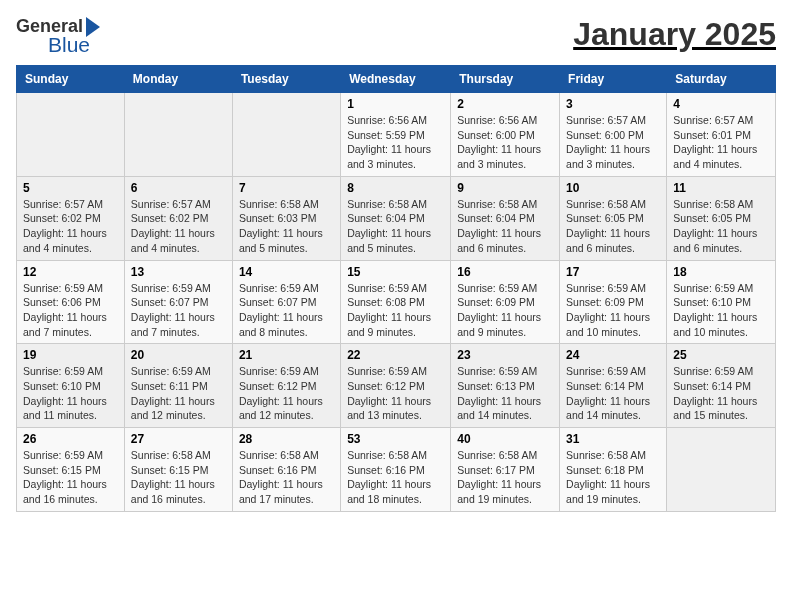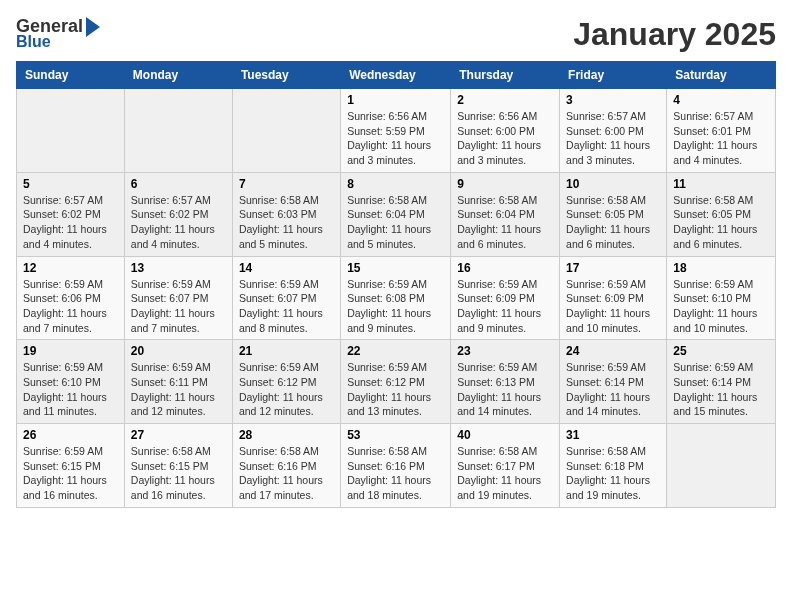--- a/index.html
+++ b/index.html
@@ -17,20 +17,21 @@
       margin-bottom: 4px;
     }
     .logo {
       display: flex;
       flex-direction: column;
       align-items: flex-start;
       text-align: center;
     }
     .title-section {
       text-align: right;
+      text-decoration: underline;
     }
     .main-title {
       font-size: 32px;
       font-weight: bold;
       color: #333;
     }
     .subtitle {
       font-size: 15px;
       color: #333;
       margin-top: 2px;
@@ -80,21 +81,21 @@
   </style>
 </head>
 <body>
 
 <div class="header">
   <div class="logo">
     <div style="display:flex;align-items:center;">
       <span style="font-size:18px;font-weight:bold;color:#333;">General</span>
       <span style="display:inline-block;width:0;height:0;border-top:10px solid transparent;border-bottom:10px solid transparent;border-left:14px solid #1a56a0;margin-left:3px;"></span>
     </div>
-    <span style="font-size:16px;font-weight:bold;color:#1a56a0;margin-top:-4px;">Blue</span>
+    <span style="font-size:21px;font-weight:normal;color:#1a56a0;margin-top:-4px;margin-left:32px;">Blue</span>
   </div>
   <div class="title-section">
     <div class="main-title">January 2025</div>
   </div>
 </div>
 
 <table class="calendar">
   <thead>
     <tr>
     <th>Sunday</th>

